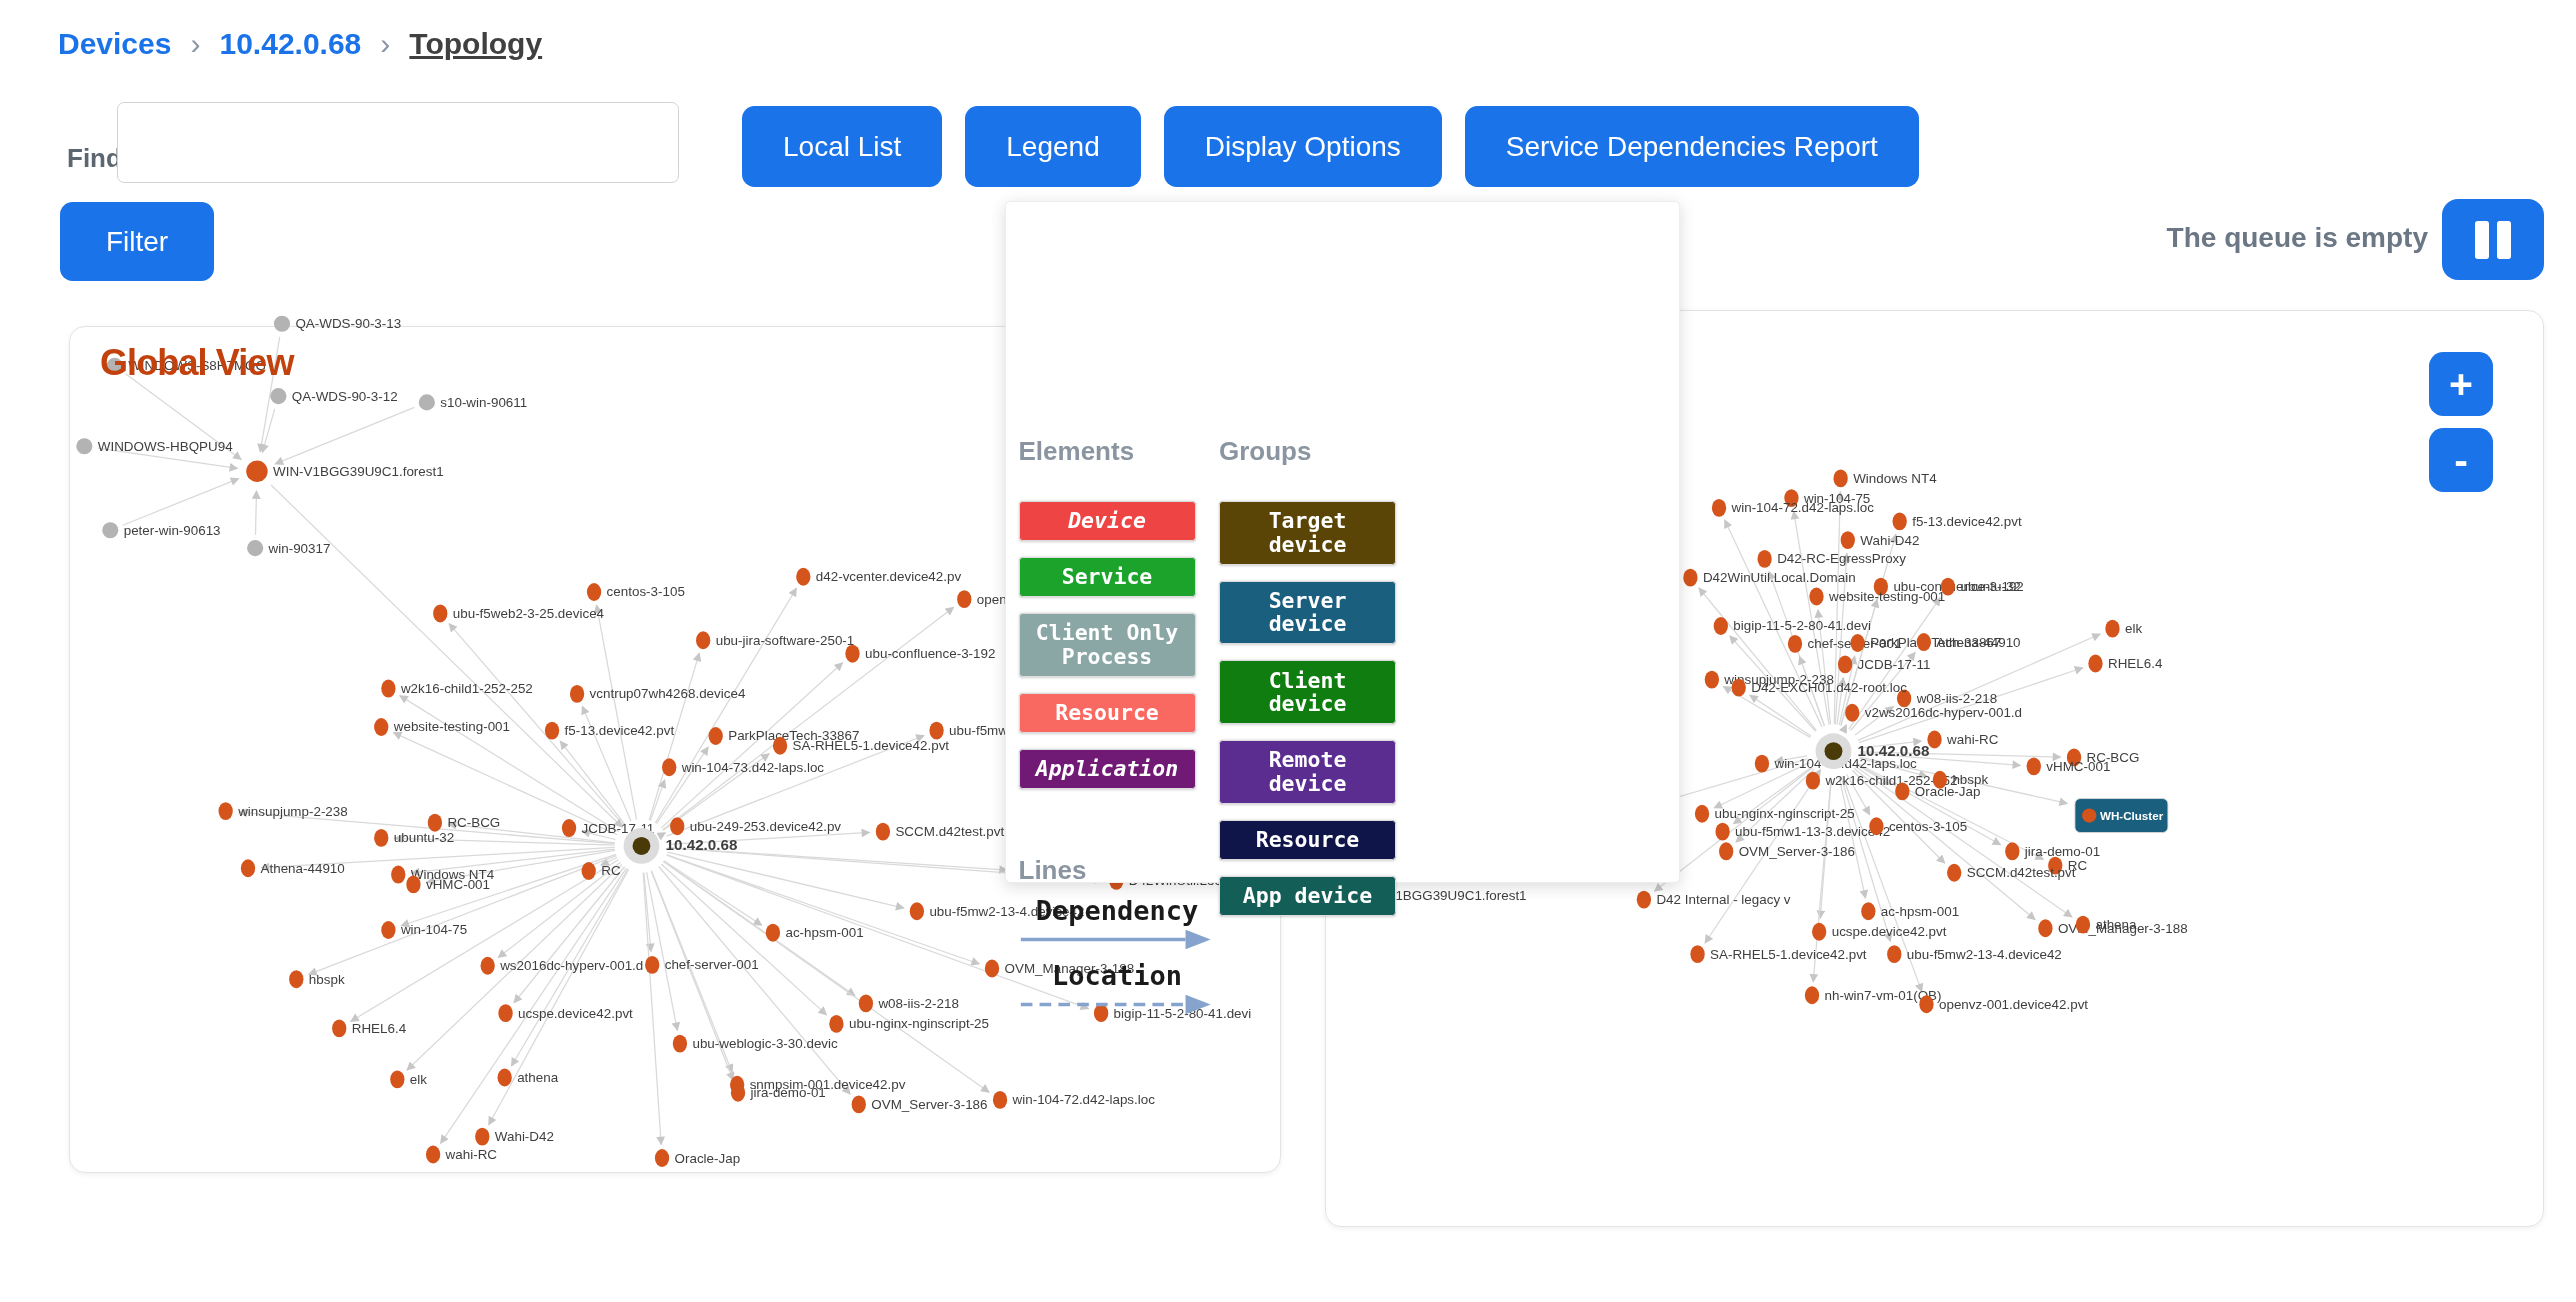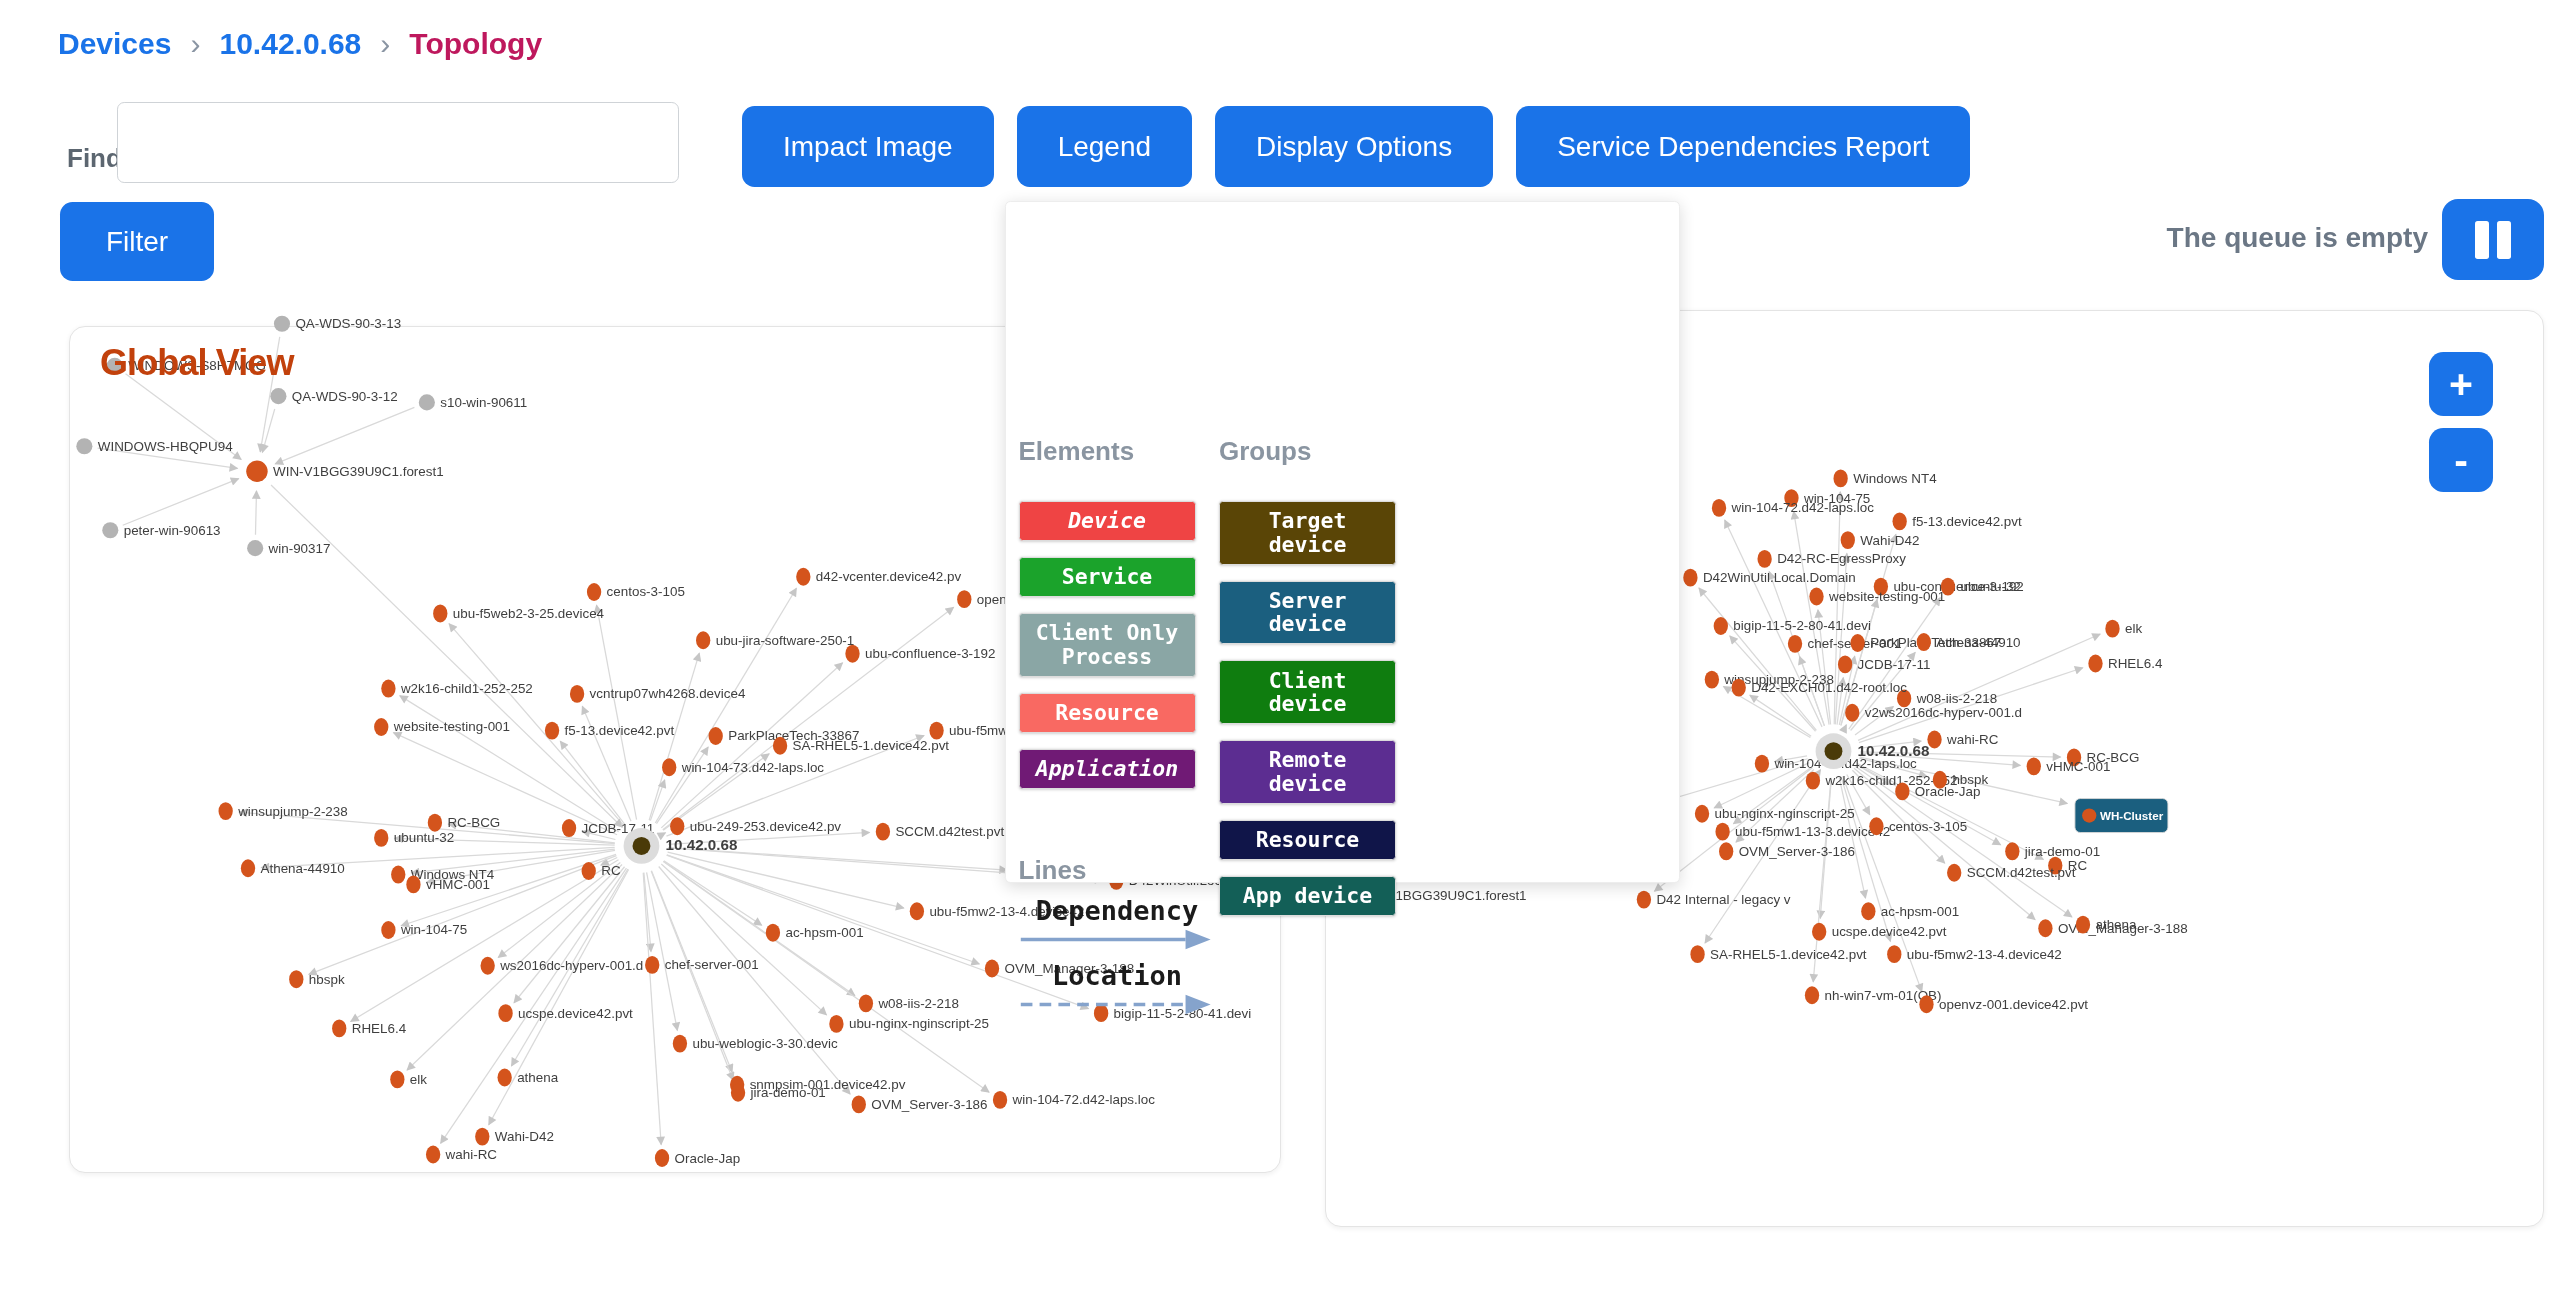--- a/index.html
+++ b/index.html
@@ -3,21 +3,21 @@
 <meta charset="utf-8">
 <style>
   html,body{margin:0;padding:0;width:2576px;height:1302px;background:#ffffff;overflow:hidden;
             font-family:"Liberation Sans",sans-serif;}
   #app{position:relative;width:2576px;height:1302px;}
 
   
   .breadcrumb{position:absolute;left:58px;top:27px;font-size:30px;font-weight:600;z-index:6;}
   .breadcrumb .lnk{color:#1a73e8;cursor:pointer;}
   .breadcrumb .sep{color:#8a95a3;margin:0 10.7px;font-weight:400;}
-  .breadcrumb .cur{color:#be185d;}
+  .breadcrumb .cur{color:#404040;text-decoration:underline;}
 
   .find-label{position:absolute;left:67px;top:143px;font-size:26px;font-weight:700;color:#5c6670;z-index:6;}
   .find-input{position:absolute;left:117px;top:102px;width:528px;height:79px;border:1.8px solid #cfd3d7;
               border-radius:7.2px;font-size:27px;padding:0 16px;outline:none;z-index:6;background:#fff;}
 
   .btn{background:#1a73e8;color:#fff;border:none;border-radius:12.5px;height:81px;
        font-size:28px;font-family:"Liberation Sans",sans-serif;padding:0 41px;cursor:pointer;}
   .btn-row{position:absolute;left:742px;top:106px;display:flex;gap:23px;z-index:6;}
   .filter-btn{position:absolute;left:60px;top:202px;width:154px;height:79px;z-index:6;padding:0;}
 
@@ -67,21 +67,21 @@
     <span class="sep">›</span>
     <span class="lnk">10.42.0.68</span>
     <span class="sep">›</span>
     <span class="cur">Topology</span>
   </div>
 
   <label class="find-label">Find</label>
   <input class="find-input" type="text" value="" style="">
 
   <div class="btn-row">
-      <button class="btn">Impact Image</button>
+      <button class="btn">Local List</button>
       <button class="btn">Legend</button>
       <button class="btn">Display Options</button>
       <button class="btn">Service Dependencies Report</button>
     </div>
 
   <button class="btn filter-btn">Filter</button>
 
   <span class="queue-text">The queue is empty</span>
   <button class="queue-btn">
     <span class="bar"></span>

